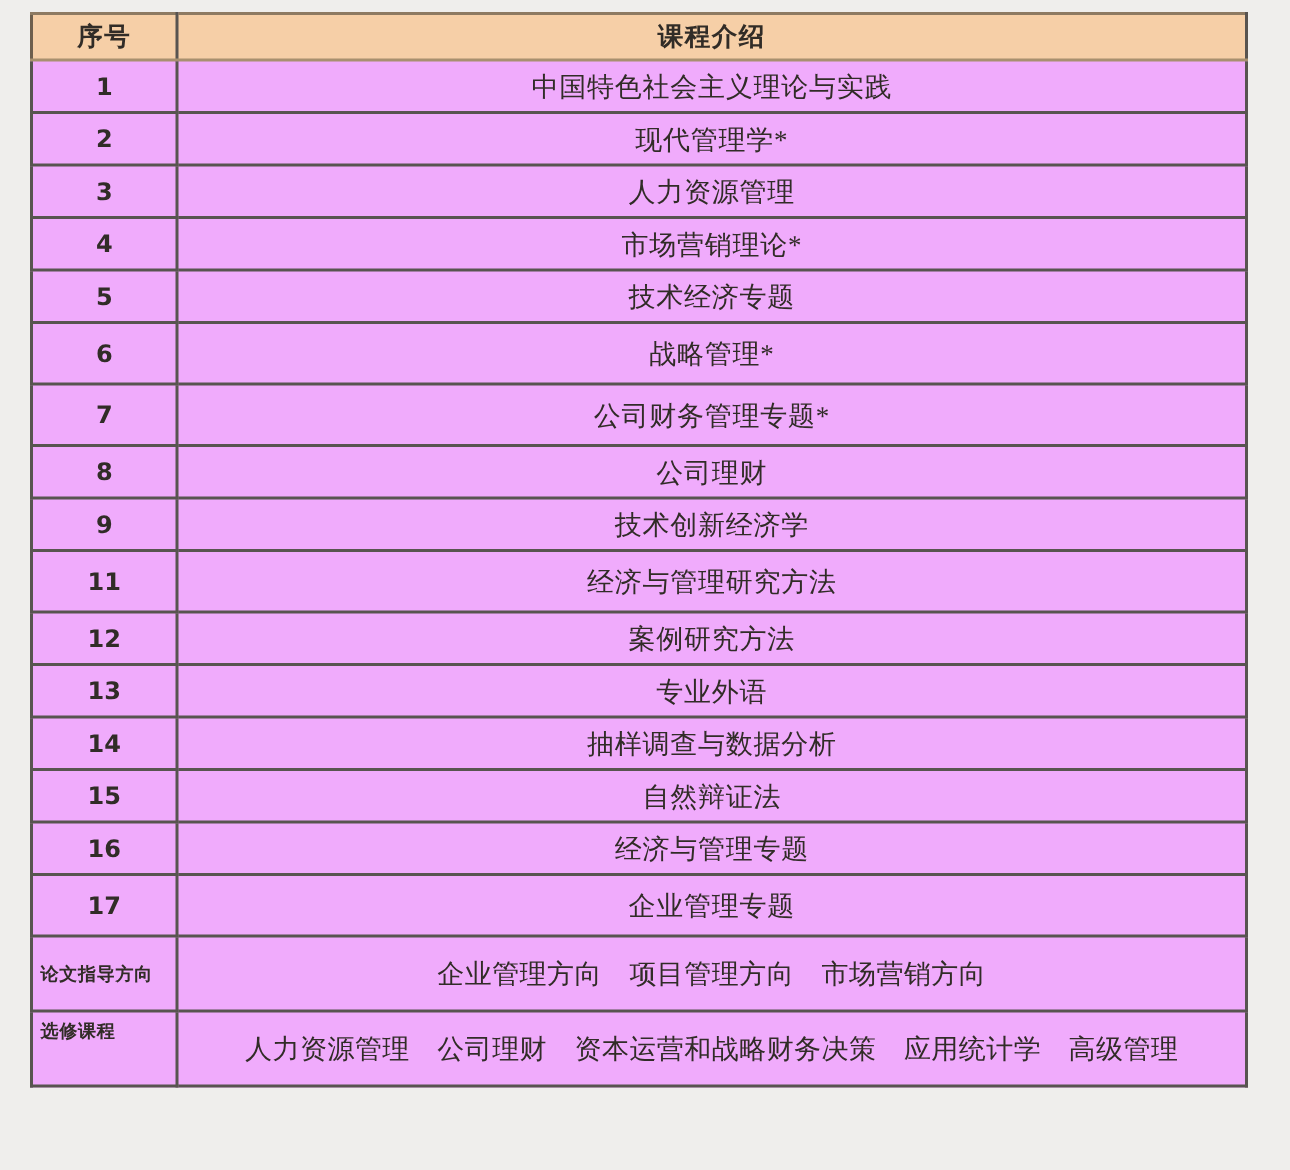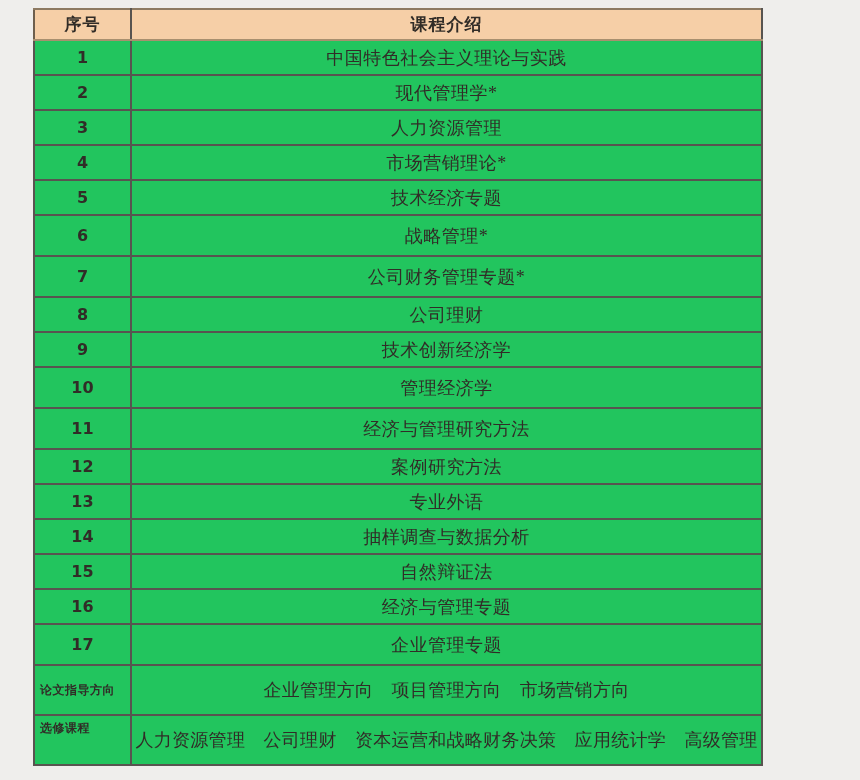--- a/index.html
+++ b/index.html
@@ -12,25 +12,25 @@
   * { margin: 0; padding: 0; box-sizing: border-box; }
   html, body {
     width: 860px; height: 780px;
     background: var(--page-bg);
     font-family: "Liberation Serif", "DejaVu Serif", serif;
     overflow: hidden;
   }
   .page { position: relative; width: 860px; height: 780px; }
   table.course-table {
     position: absolute;
-    left: 33px; top: 8px;
-    width: 730px;
+    left: 20px; top: 8px;
+    width: 812px;
     border-collapse: collapse;
     table-layout: fixed;
-    background: #22c55e;
+    background: #f0abfc;
   }
   table.course-table col.c-no { width: 97px; }
   td, th {
     border: 2px solid var(--border);
     color: var(--text);
     text-align: center;
     vertical-align: middle;
   }
   thead th {
     background: var(--header-bg);
@@ -115,24 +115,20 @@
       </tr>
       <tr>
         <td class="num">8</td>
         <td class="course">公司理财</td>
       </tr>
       <tr>
         <td class="num">9</td>
         <td class="course">技术创新经济学</td>
       </tr>
       <tr class="tall">
-        <td class="num">10</td>
-        <td class="course">管理经济学</td>
-      </tr>
-      <tr class="tall">
         <td class="num">11</td>
         <td class="course">经济与管理研究方法</td>
       </tr>
       <tr>
         <td class="num">12</td>
         <td class="course">案例研究方法</td>
       </tr>
       <tr>
         <td class="num">13</td>
         <td class="course">专业外语</td>

